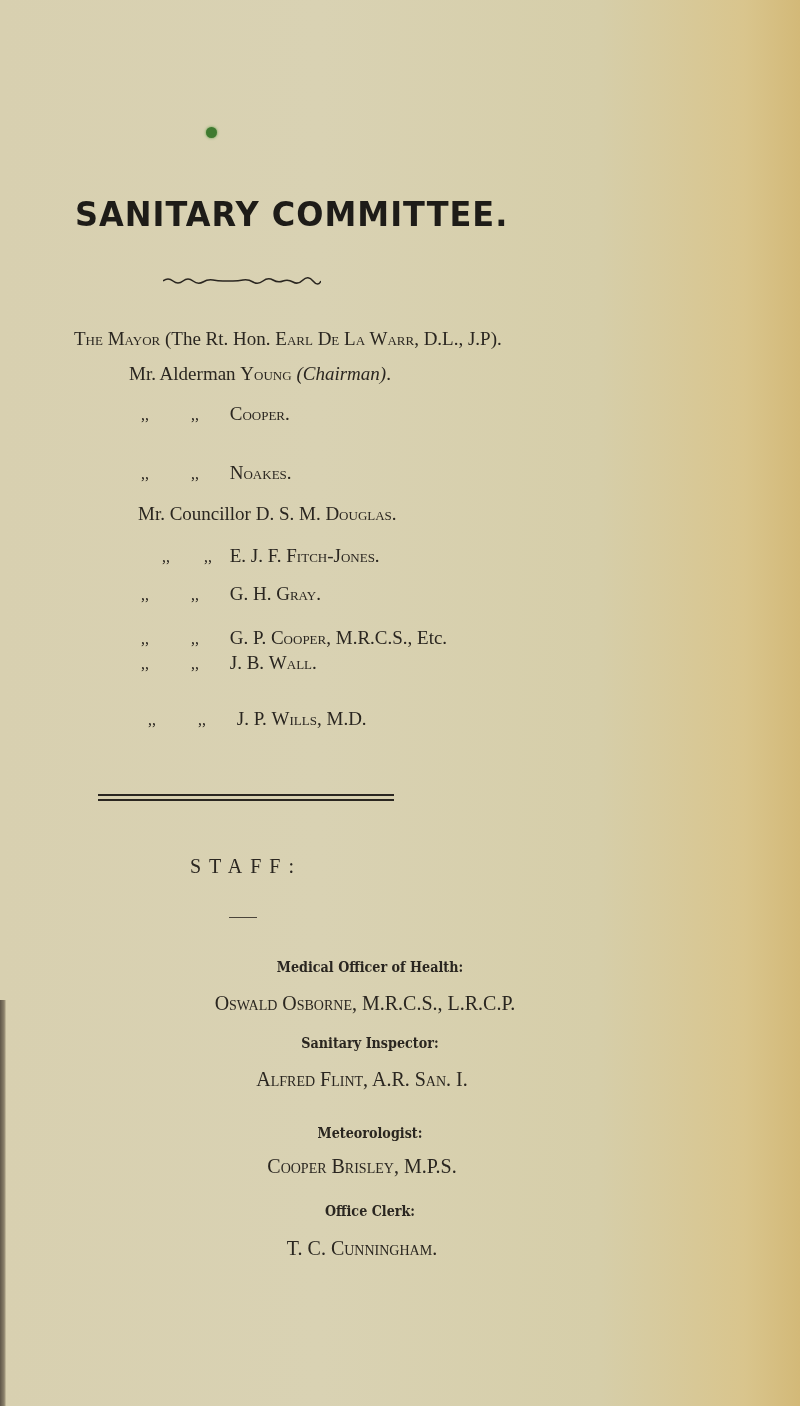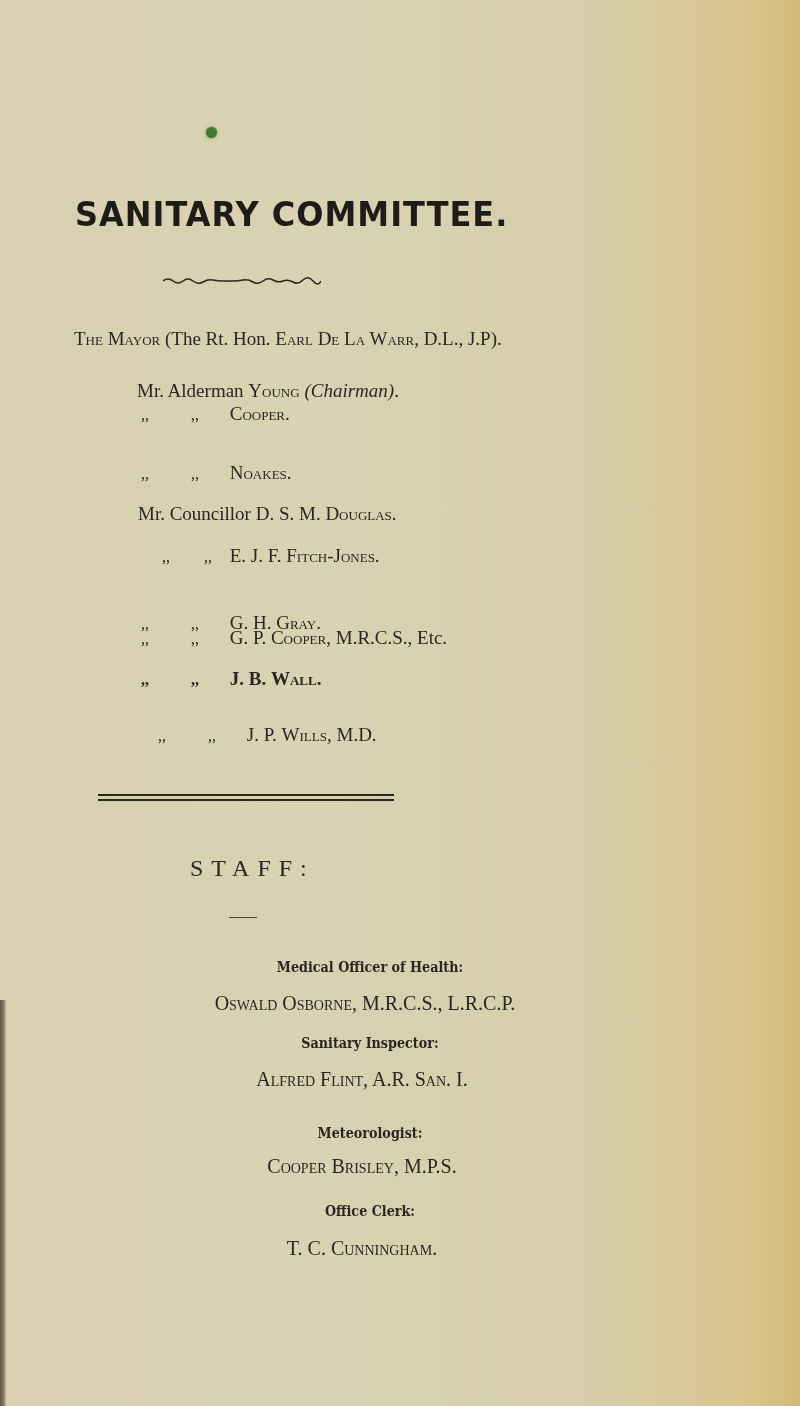--- a/index.html
+++ b/index.html
@@ -24,21 +24,21 @@
     font-weight: bold; font-size: 32px; letter-spacing: 1px; color: #1e1c18;
     padding-left: 75px; box-sizing: border-box; transform: scaleY(1.05);
   }
   .wavy { position: absolute; left: 163px; top: 276px; width: 158px; height: 10px; }
   .line { position: absolute; font-size: 19px; white-space: nowrap; }
   .sc { font-variant: small-caps; }
   .ditto { display: inline-block; width: 50px; font-size: 16px; }
   .double-rule { position: absolute; left: 98px; top: 794px; width: 296px; height: 8px; }
   .double-rule div { height: 2px; background: #2a2620; margin-bottom: 3px; }
   .staff-heading {
-    position: absolute; left: 190px; top: 855px; font-size: 24px; letter-spacing: 8px;
+    position: absolute; left: 190px; top: 855px; font-size: 20px; letter-spacing: 8px;
     font-family: "Liberation Serif", serif;
   }
   .short-rule { position: absolute; left: 229px; top: 917px; width: 28px; height: 1px; background: #4a443a; }
   .role {
     position: absolute; left: 0; width: 800px; text-align: center; font-size: 15px;
     font-family: "DejaVu Serif", serif; font-weight: bold; letter-spacing: 0; color: #2a2620;
     transform: scaleX(0.85);
   }
   .name {
     position: absolute; left: 0; width: 800px; text-align: center; font-size: 20px;
@@ -55,21 +55,21 @@
 
 <svg class="wavy" viewBox="0 0 158 10">
   <path d="M0 5 Q5 1 10 5 T20 5 T30 5 T40 6 T50 4 T60 5 T70 5 T80 4 T90 6 T100 5 T110 4 T120 5 T130 6 T140 4 T150 5 T158 5" fill="none" stroke="#2a2620" stroke-width="1.6"></path>
 </svg>
 
 <div class="line" style="left:44px; top:328px;margin-left:30px;">
   <span class="sc">The Mayor</span>
   <span>(The Rt. Hon. </span><span class="sc">Earl De La Warr</span><span>, D.L., J.P).</span>
 </div>
 
-<div class="line" style="left:129px; top:380px;margin-left:8px;">
+<div class="line" style="left:129px; top:363px;">
   <span>Mr. Alderman</span>
   <span class="sc">Young</span>
   <i>(Chairman)</i><span>.</span>
 </div>
 
 <div class="line" style="left:141px; top:403px;">
   <span class="ditto">,,</span><span class="ditto" style="width:34px">,,</span>
   <span class="sc">Cooper.</span>
 </div>
 
@@ -83,39 +83,39 @@
   <span>D. S. M.</span>
   <span class="sc">Douglas.</span>
 </div>
 
 <div class="line" style="left:141px; top:545px;text-align:center;">
   <span class="ditto">,,</span><span class="ditto" style="width:34px">,,</span>
   <span>E. J. F.</span>
   <span class="sc">Fitch-Jones.</span>
 </div>
 
-<div class="line" style="left:141px; top:612px;">
+<div class="line" style="left:141px; top:583px;">
   <span class="ditto">,,</span><span class="ditto" style="width:34px">,,</span>
   <span>G. H.</span>
   <span class="sc">Gray.</span>
 </div>
 
 <div class="line" style="left:141px; top:627px;">
   <span class="ditto">,,</span><span class="ditto" style="width:34px">,,</span>
   <span>G. P.</span>
   <span class="sc">Cooper</span><span>, M.R.C.S., Etc.</span>
 </div>
 
-<div class="line" style="left:141px; top:668px;font-weight:bold;">
+<div class="line" style="left:141px; top:652px;">
   <span class="ditto">,,</span><span class="ditto" style="width:34px">,,</span>
   <span>J. B.</span>
   <span class="sc">Wall.</span>
 </div>
 
-<div class="line" style="left:158px; top:708px;margin-top:16px;">
+<div class="line" style="left:148px; top:708px;">
   <span class="ditto">,,</span><span class="ditto" style="width:34px">,,</span>
   <span>J. P.</span>
   <span class="sc">Wills</span><span>, M.D.</span>
 </div>
 
 <div class="double-rule">
   <div></div>
     <div></div>
 </div>
 

